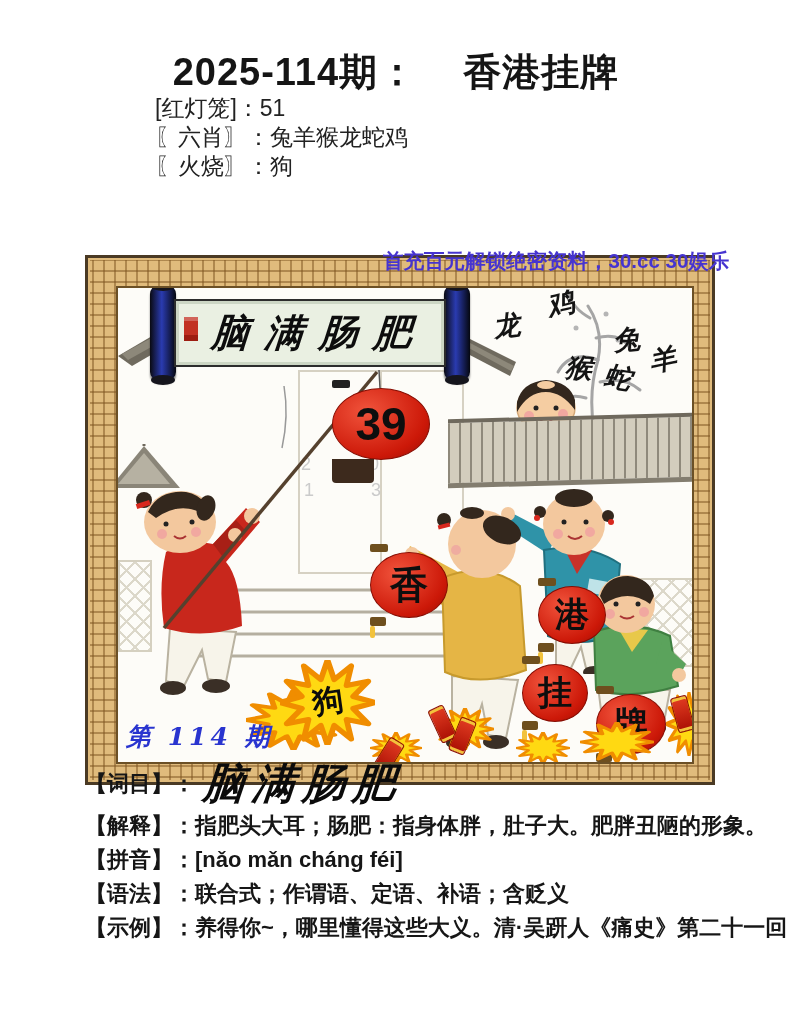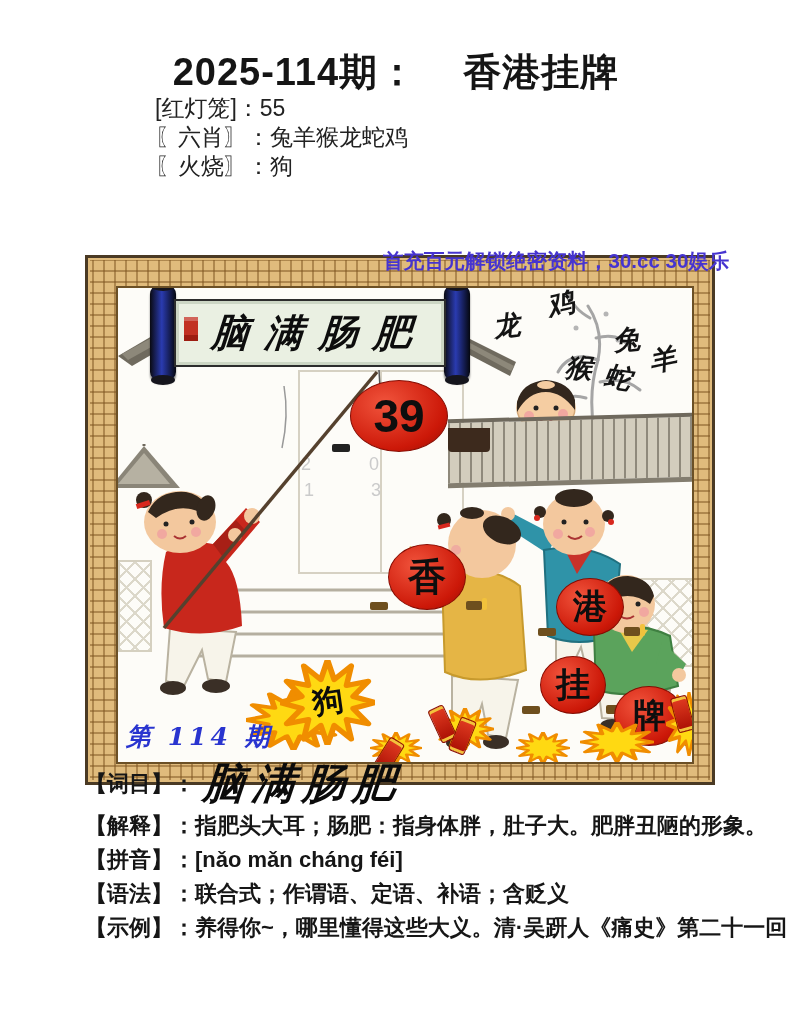--- a/index.html
+++ b/index.html
@@ -35,21 +35,21 @@
   .roller:before{top:-4px;} .roller:after{bottom:-4px;}
   .scroll .paper{position:absolute;left:24px;right:24px;top:6px;bottom:6px;background:#eaf0e2;
                  border:2px solid #2c2c2c;box-shadow:inset 0 0 0 3px #ccd6c4;
                  display:flex;align-items:center;justify-content:center;}
   .scroll .seal{position:absolute;left:8px;top:16px;width:14px;height:24px;background:#c23122;
                 box-shadow:inset 0 4px 0 rgba(255,255,255,.25), inset 0 -6px 0 rgba(120,10,0,.5);}
   .scroll .calli{font-family:"DejaVu Serif",serif;font-style:italic;font-weight:900;
                  font-size:38px;letter-spacing:16px;color:#0d0d0d;padding-left:18px;transform:skewX(-4deg);}
 
   
-  .lantern{position:absolute;display:flex;flex-direction:row;align-items:flex-end;z-index:20;}
+  .lantern{position:absolute;display:flex;flex-direction:column;align-items:flex-start;z-index:20;}
   .lantern .cap{width:18px;height:8px;background:#6e4f1e;border-radius:2px;}
   .lantern .body{border-radius:50%;display:flex;align-items:center;justify-content:center;
       background:radial-gradient(ellipse at 35% 32%, #f1543c, #cc1808 68%, #970d03);
       border:1px solid #860c02;}
   .lantern .char{font-family:"DejaVu Serif",serif;font-weight:900;color:#0e0e0e;}
   .lantern .base{width:16px;height:9px;background:#6e4f1e;border-radius:2px;margin-top:-1px;}
   .lantern .tassel{width:5px;height:12px;background:#f2c23c;border-radius:2px;}
   .l39 .body{width:96px;height:70px;}
   .l39 .char{font-family:"Liberation Sans",sans-serif;font-weight:700;font-size:46px;}
   .l39 .base{width:42px;height:24px;background:#3d2a1d;border-radius:0 0 4px 4px;}
@@ -87,21 +87,21 @@
               letter-spacing:8px;color:#0b0b0b;transform:skewX(-5deg);margin-left:8px;}
 </style>
 </head>
 <body>
 
 <div id="page">
 
   <h1 id="title">2025-114期：    香港挂牌</h1>
 
   <div id="info">
-    <div class="iline">[红灯笼]：55</div>
+    <div class="iline">[红灯笼]：51</div>
     <div class="iline">〖六肖〗：兔羊猴龙蛇鸡</div>
     <div class="iline">〖火烧〗：狗</div>
   </div>
 
   <div id="watermark">首充百元解锁绝密资料，30.cc 30娱乐</div>
 
   <div id="frame">
     <div class="pattern"></div>
 
     <div id="canvas">

